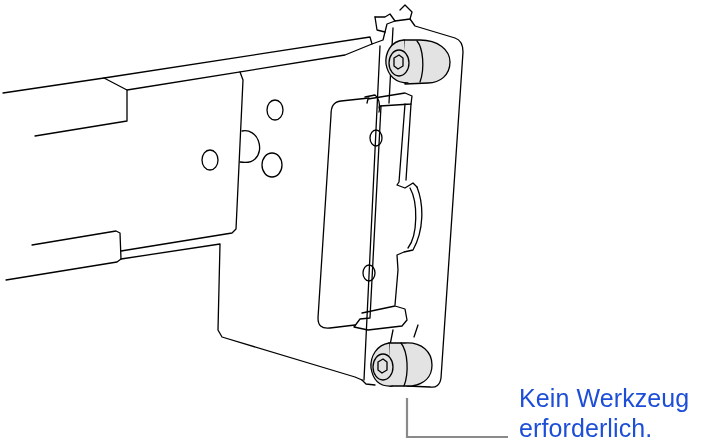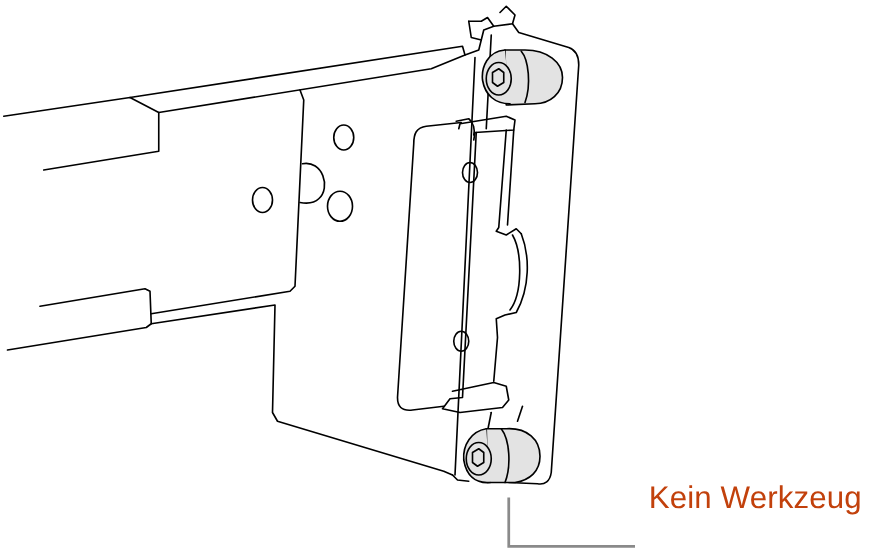--- a/index.html
+++ b/index.html
@@ -5,21 +5,21 @@
   html, body { margin: 0; padding: 0; background: #ffffff; }
   body { width: 716px; height: 447px; position: relative; overflow: hidden; }
   #art { position: absolute; left: 0; top: 0; }
   .callout-text {
     position: absolute;
     left: 519px;
     top: 383px;
     font-family: "Liberation Sans", "DejaVu Sans", sans-serif;
     font-size: 25px;
     line-height: 30px;
-    color: #c2410c;
+    color: #1d4ed8;
     letter-spacing: 0.1px;
   }
   .callout-text div { white-space: nowrap; }
 </style>
 </head>
 <body>
 
 <svg id="art" width="716" height="447" viewBox="0 0 716 447" xmlns="http://www.w3.org/2000/svg" fill="none" stroke="#000" stroke-width="1.3" stroke-linejoin="round" stroke-linecap="round">
 
   <g>
@@ -79,13 +79,14 @@
     <ellipse cx="383" cy="367" rx="10" ry="13" fill="#e3e3e3"></ellipse>
     <path d="M401,343 C408,352 409,373 404,386"></path>
     <path d="M378,362 L383,359 L387,362 L387,370 L382,373 L378,370 Z"></path>
   </g>
 
   <path d="M407,398 L407,437 L508,437" stroke="#8a8a8a" stroke-width="2.2" stroke-linecap="butt" stroke-linejoin="miter"></path>
 </svg>
 
 <div class="callout-text">
   <div>Kein Werkzeug</div>
+  <div>erforderlich.</div>
 </div>
 
 </body></html>

